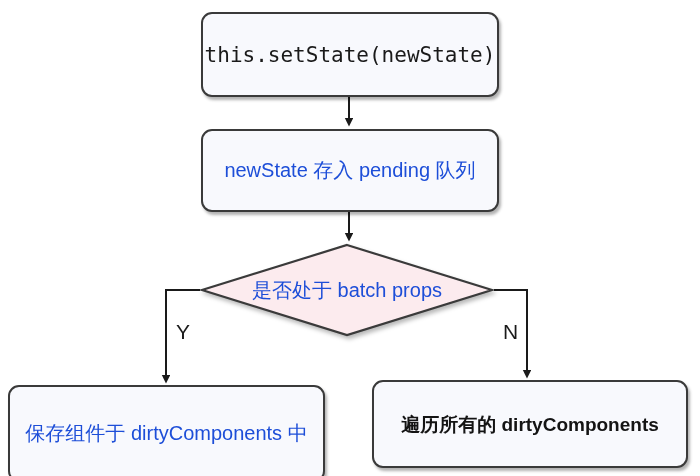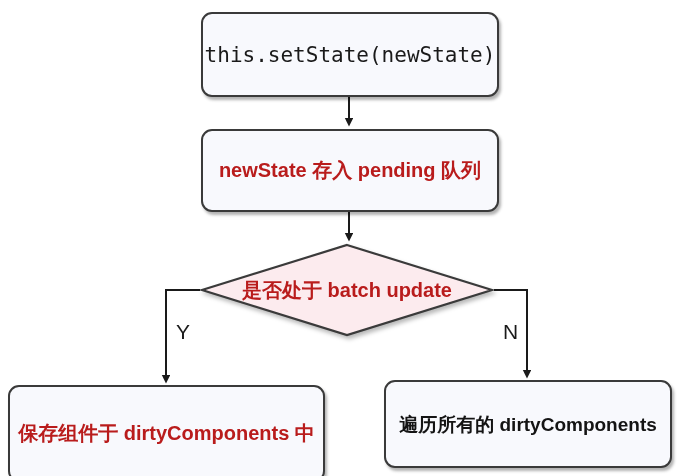--- a/index.html
+++ b/index.html
@@ -31,23 +31,23 @@
     box-shadow: 2px 3px 3px rgba(0,0,0,0.30);
   }
   .txt-mono {
     font-family: "DejaVu Sans Mono", "Liberation Mono", monospace;
     font-size: 21px;
     letter-spacing: 0px;
     color: #1a1a1a;
   }
   .txt-cn {
     font-family: "Liberation Sans", "DejaVu Sans", sans-serif;
-    font-weight: bold;
+    font-weight: normal;
     font-size: 20px;
-    color: #b91c1c;
+    color: #1d4ed8;
   }
   .txt-cn-sm {
     font-family: "Liberation Sans", "DejaVu Sans", sans-serif;
     font-weight: bold;
     font-size: 19px;
     line-height: 25px;
     color: #141414;
   }
   .diamond-wrap {
     position: absolute;
@@ -117,31 +117,31 @@
 
   <div class="node rounded-box" style="left:201px; top:129px; width:298px; height:83px;">
     <span class="txt-cn">newState 存入 pending 队列</span>
   </div>
 
   <div class="diamond-wrap" style="left:200px; top:243px; width:294px; height:94px;">
     <svg width="294" height="94" viewBox="0 0 294 94" xmlns="http://www.w3.org/2000/svg" style="filter: drop-shadow(2px 3px 2px rgba(0,0,0,0.28));">
       <polygon points="147,2 292,47 147,92 2,47" fill="#fcebee" stroke="#3a3a3a" stroke-width="2.2" stroke-linejoin="miter"></polygon>
     </svg>
     <div class="diamond-label">
-      <span class="txt-cn">是否处于 batch update</span>
+      <span class="txt-cn">是否处于 batch props</span>
     </div>
   </div>
 
   <span class="branch-label" style="left:176px; top:320px;">Y</span>
 
   <span class="branch-label" style="left:503px; top:320px;">N</span>
 
   <div class="node rounded-box" style="left:8px; top:385px; width:317px; height:97px;">
     <span class="txt-cn">保存组件于 dirtyComponents 中</span>
   </div>
 
-  <div class="node rounded-box" style="left:384px; top:380px; width:288px; height:88px;align-items:center;">
+  <div class="node rounded-box" style="left:372px; top:380px; width:316px; height:88px;align-items:center;">
     <span class="txt-cn-sm multiline">
       <span class="multiline">遍历所有的 dirtyComponents</span>
     </span>
   </div>
 
 </div>
 
 </body></html>

